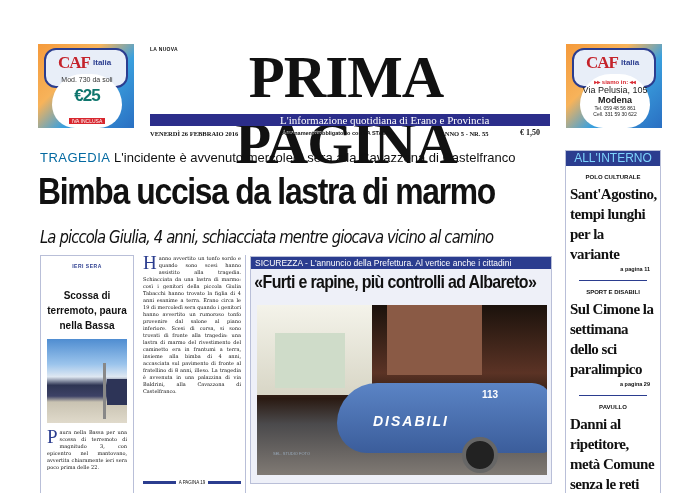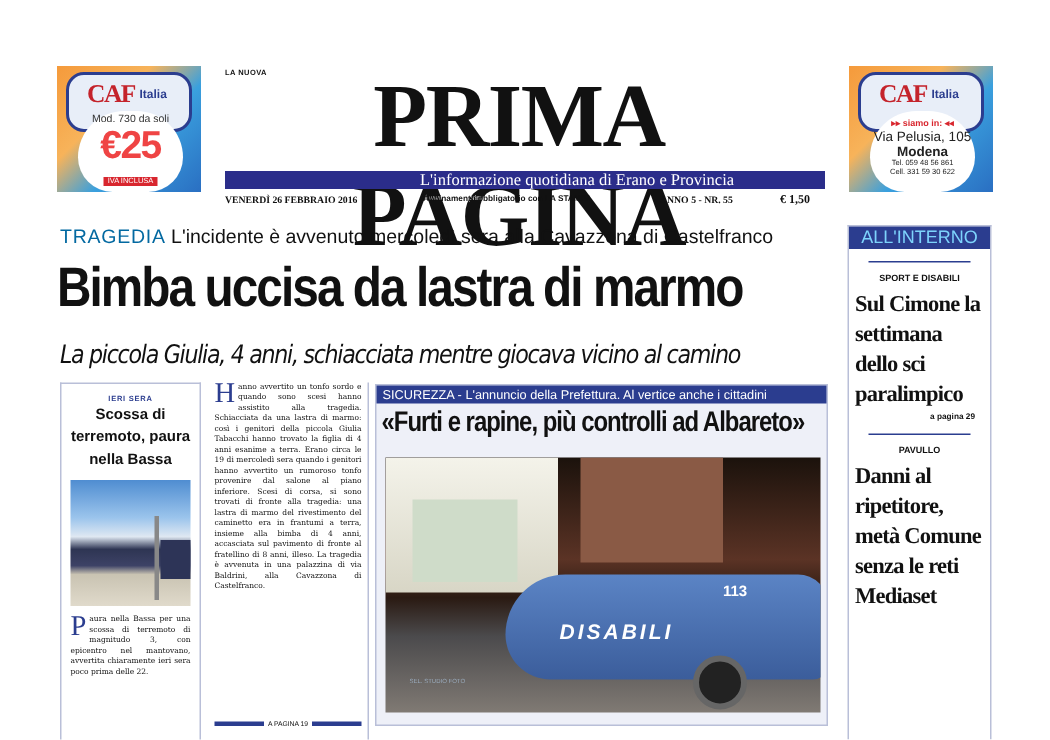--- a/index.html
+++ b/index.html
@@ -12,22 +12,22 @@
   .ad-left { left: 38px; }
   .ad-right { left: 566px; }
   .ad .caf-logo { position: absolute; left: 6px; top: 4px; width: 84px; height: 40px;
         background: #e8eef8; border-radius: 12px 12px 12px 12px; border: 2px solid #2b3d8f; }
   .ad .caf-text { position: absolute; left: 12px; top: 3px; font-family: "Liberation Serif", serif;
         font-weight: bold; font-size: 17px; color: #c4232b; letter-spacing: -1px; }
   .ad .caf-sub { position: absolute; left: 47px; top: 8px; font-size: 8px; font-weight: bold; color: #2b3d8f; }
   .ad .bubble { position: absolute; left: 14px; top: 30px; width: 70px; height: 54px; background: #fff;
         border-radius: 40px 40px 30px 30px; text-align: center; }
   .ad-left .small { font-size: 7px; color: #333; margin-top: 2px; }
-  .ad-left .price { font-family: "Liberation Sans", sans-serif; font-weight: bold; font-size: 26px;
-        color: #ef4444; line-height: 26px; letter-spacing: -1px; }
+  .ad-left .price { font-family: "Liberation Sans", sans-serif; font-weight: bold; font-size: 17px;
+        color: #0f766e; line-height: 26px; letter-spacing: -1px; }
   .ad-left .tag { display: inline-block; background: #d8262e; color: #fff; font-size: 5px; padding: 0 3px; }
   .ad-right .siamo { font-size: 6px; color: #d8262e; font-weight: bold; margin-top: 4px; }
   .ad-right .addr { font-size: 9px; color: #222; line-height: 10px; }
   .ad-right .city { font-size: 9px; font-weight: bold; color: #222; line-height: 10px; }
   .ad-right .tel { font-size: 5px; color: #222; line-height: 6px; }
 
   
   .la-nuova { position: absolute; left: 150px; top: 46px; font-size: 5px; font-weight: bold; letter-spacing: .3px; }
   .title { position: absolute; left: 150px; top: 44px; width: 400px; text-align: center;
         font-family: "Liberation Serif", serif; font-weight: bold; font-size: 60px; line-height: 66px;
@@ -41,21 +41,21 @@
   .kicker { position: absolute; left: 40px; top: 150px; font-size: 13px; line-height: 15px; white-space: nowrap; }
   .kicker .label { font-weight: normal; color: #0369a1; letter-spacing: .5px; }
   .headline { position: absolute; left: 38px; top: 170px; font-size: 37px; line-height: 44px; font-weight: bold;
         letter-spacing: -1.5px; transform: scaleX(0.86); transform-origin: left; white-space: nowrap; }
   .subhead { position: absolute; left: 40px; top: 226px; font-family: "DejaVu Sans", sans-serif; font-style: italic;
         font-size: 17px; line-height: 22px; letter-spacing: -1px; transform: scaleX(0.87); transform-origin: left; white-space: nowrap; }
 
   
   .box-left { position: absolute; left: 40px; top: 255px; width: 94px; height: 245px; border: 1px solid #b9bfd8; border-bottom: none; }
   .box-left .kick { text-align: center; font-size: 5px; color: #2b3d8f; font-weight: bold; margin-top: 7px; letter-spacing: .5px; }
-  .box-left .title2 { text-align: center; font-size: 10px; line-height: 15px; font-weight: bold; margin-top: 0; padding: 0 4px; }
+  .box-left .title2 { text-align: center; font-size: 10px; line-height: 15px; font-weight: bold; margin-top: 19px; padding: 0 4px; }
   .box-left .photo { margin: 6px 6px 0 6px; height: 84px; position: relative; overflow: hidden;
         background: linear-gradient(180deg, #4f8dd1 0%, #9bc4ec 30%, #dfe8f2 45%, #2e3553 55%, #3d4266 68%, #c9c3b2 75%, #e0dacb 100%); }
   .box-left .photo .pole { position: absolute; left: 56px; top: 24px; width: 3px; height: 56px; background: #888; }
   .box-left .photo .crate { position: absolute; left: 60px; top: 40px; width: 24px; height: 26px; background: #2d3457; }
   .box-left .body { font-family: "DejaVu Serif", serif; font-size: 5px; line-height: 7px; padding: 6px 6px 0 6px; text-align: justify; }
   .dropcap { float: left; font-family: "Liberation Serif", serif; font-size: 19px; line-height: 15px; color: #2b3d8f; margin-right: 2px; }
 
   
   .col-mid { position: absolute; left: 143px; top: 255px; width: 98px; font-family: "DejaVu Serif", serif;
         font-size: 5px; line-height: 7px; text-align: justify; }
@@ -170,20 +170,25 @@
       <span class="text">DISABILI</span>
       <span class="num">113</span>
     </div>
     <div class="wheel"></div>
     <div class="credit">SEL. STUDIO FOTO</div>
   </div>
 </div>
 
 <div class="sidebar">
   <div class="head">ALL'INTERNO</div>
+  <div class="item">
+    <div class="kick">POLO CULTURALE</div>
+    <div class="ttl">Sant'Agostino, tempi lunghi per la variante</div>
+    <div class="pg">a pagina 11</div>
+  </div>
   <div class="sep"></div>
   <div class="item">
     <div class="kick">SPORT E DISABILI</div>
     <div class="ttl">Sul Cimone la settimana dello sci paralimpico</div>
     <div class="pg">a pagina 29</div>
   </div>
   <div class="sep"></div>
   <div class="item">
     <div class="kick">PAVULLO</div>
     <div class="ttl">Danni al ripetitore, metà Comune senza le reti Mediaset</div>

